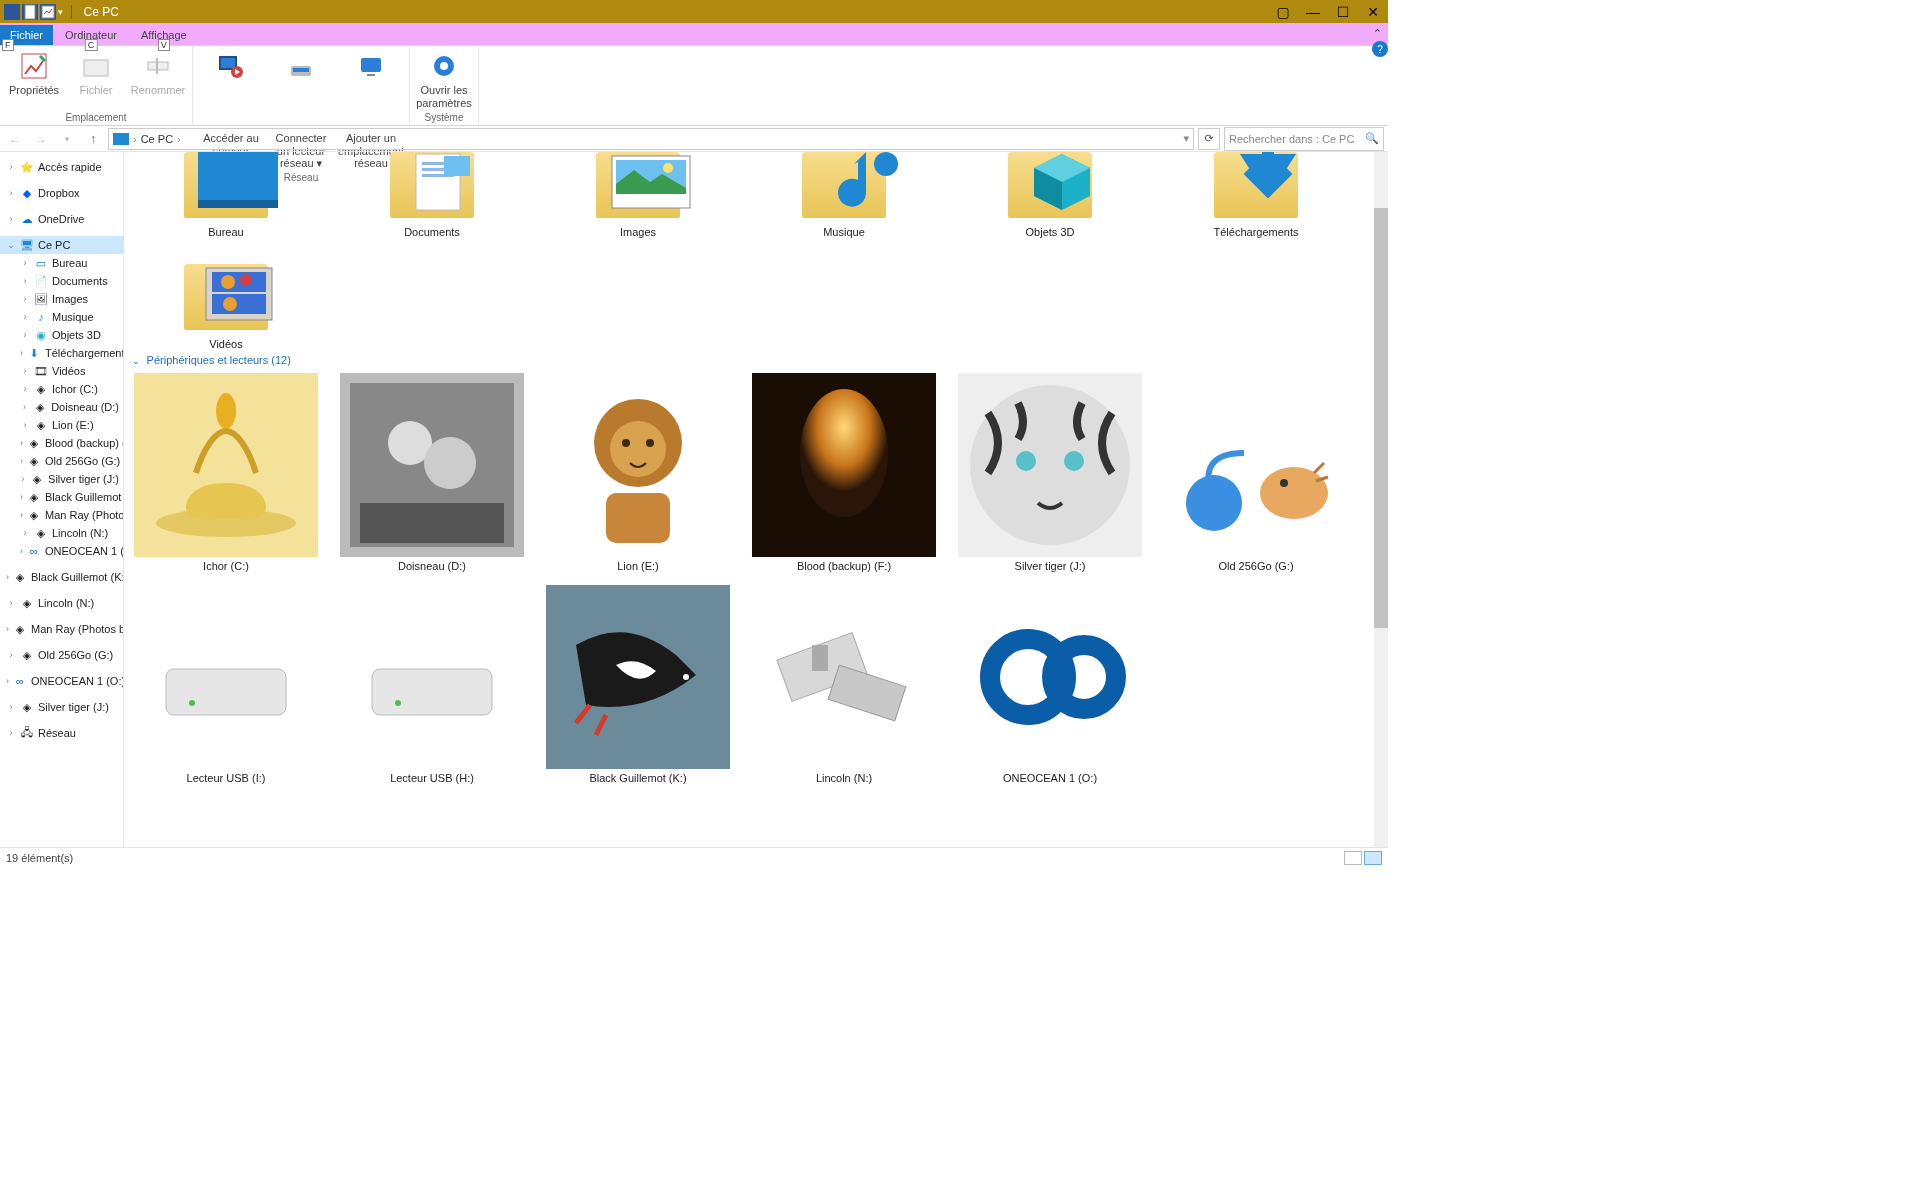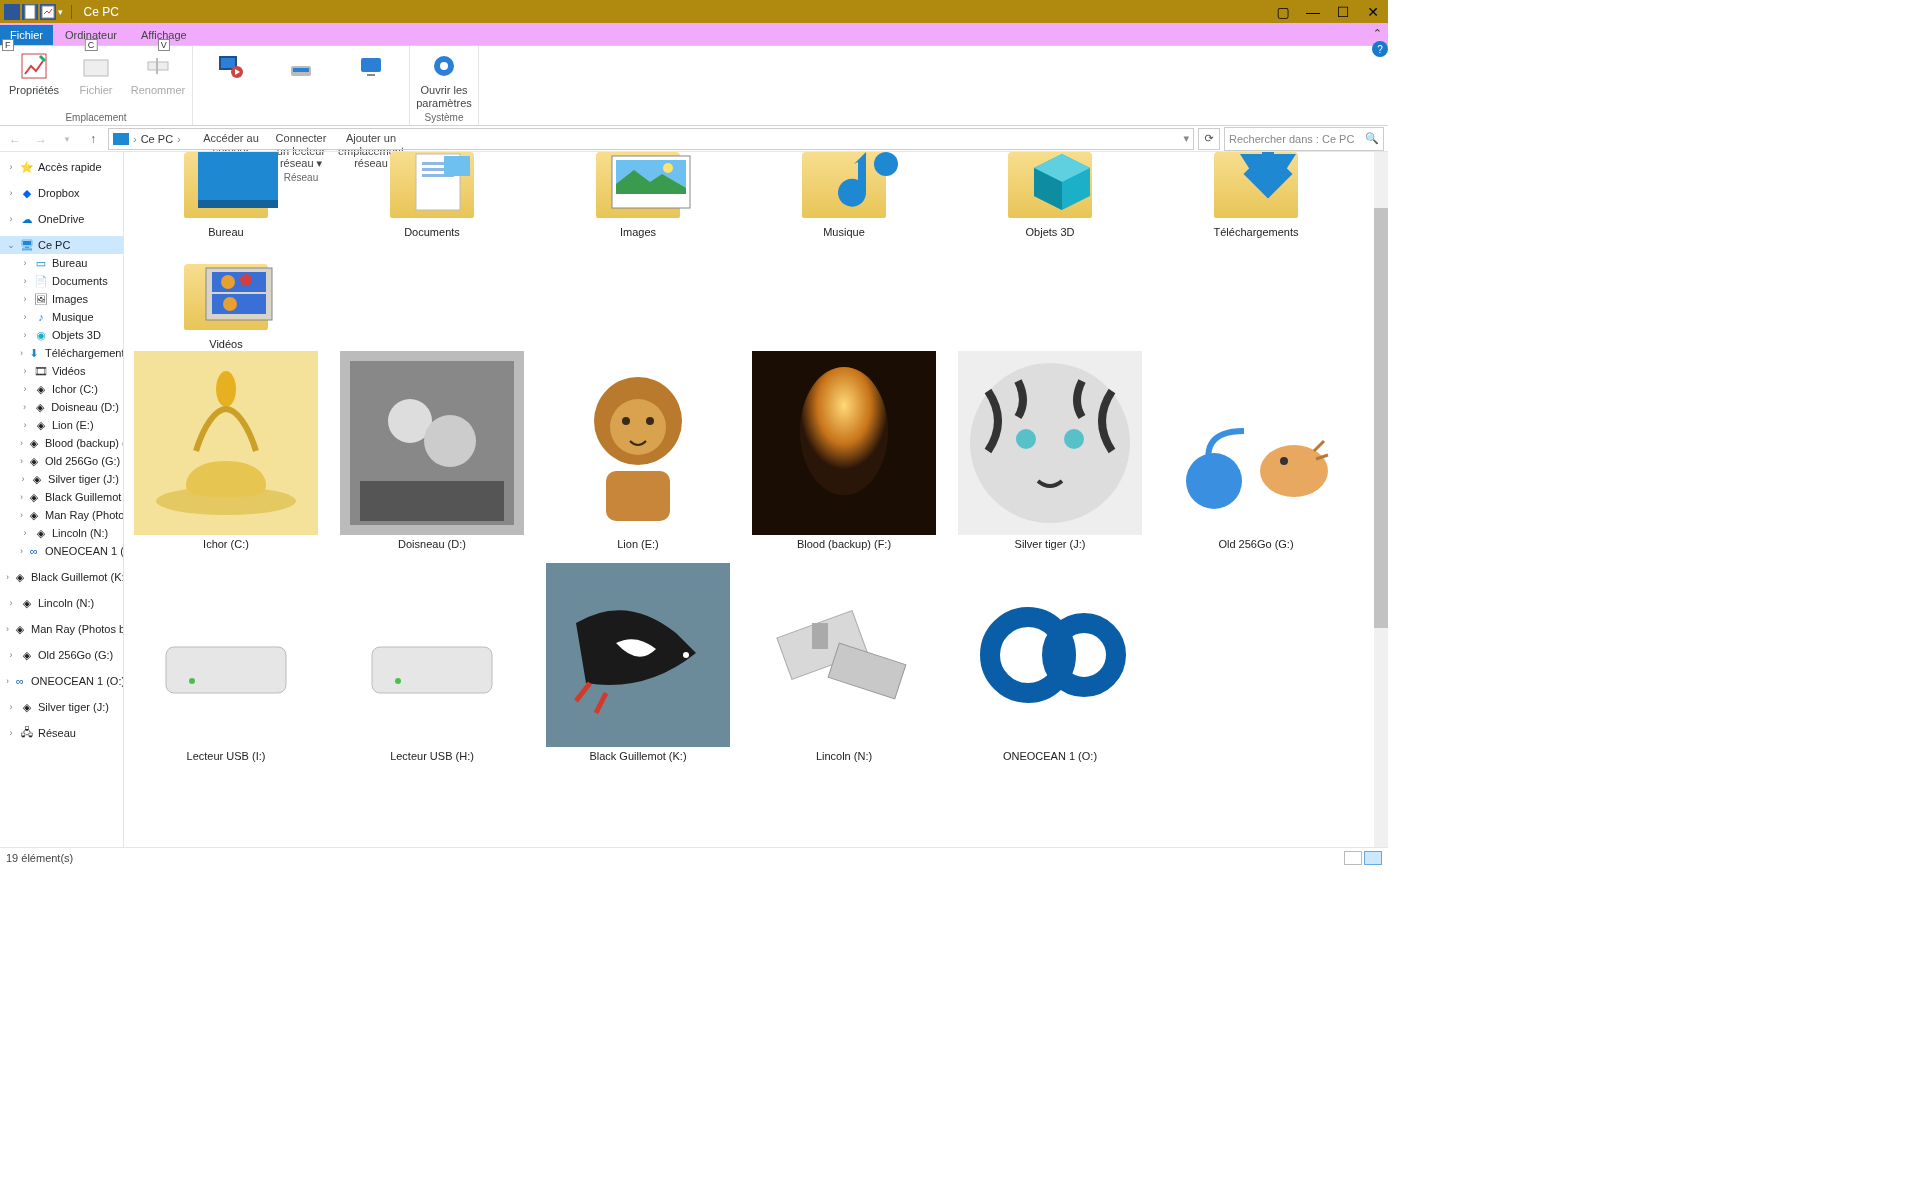--- a/index.html
+++ b/index.html
@@ -473,20 +473,24 @@
                 <circle cx="48" cy="20" r="6" fill="#d04040"></circle>
                 <rect x="14" y="34" width="54" height="20" fill="#3a6fd6"></rect>
                 <circle cx="32" cy="44" r="7" fill="#e8a030"></circle>
               </svg>
             </div>
           </div>
           <div class="label">Vidéos</div>
         </div>
       </div>
 
+    <div class="section-header">
+      <span class="expand">⌄</span>
+      <span>Périphériques et lecteurs (12)</span>
+    </div>
     <div class="grid" id="devices-grid" style="padding-right:16px;">
         <div class="item device">
           <div class="thumb">
             <div class="drive-thumb">
               <svg viewBox="0 0 184 184">
                 <rect width="184" height="184" fill="#f5e29a"></rect>
                 <ellipse cx="92" cy="150" rx="70" ry="14" fill="#d9b73c" opacity=".6"></ellipse>
                 <path d="M92 110c-30 0-40 14-40 24s10 12 40 12 40-2 40-12-10-24-40-24z" fill="#e6c550"></path>
                 <path d="M92 20a10 18 0 1 0 .1 0z" fill="#e6b020"></path>
                 <path d="M62 100c8-26 20-42 30-42s22 16 30 42" fill="none" stroke="#caa028" stroke-width="6"></path>

